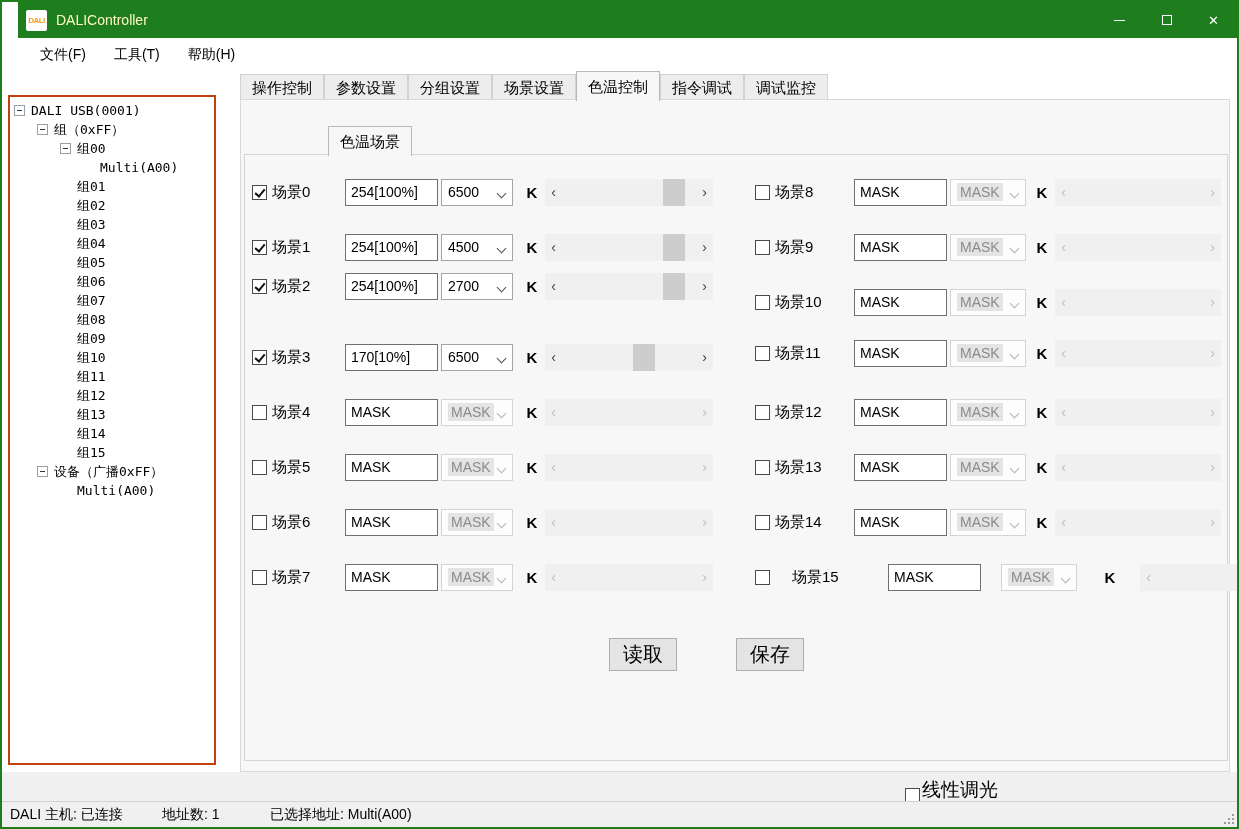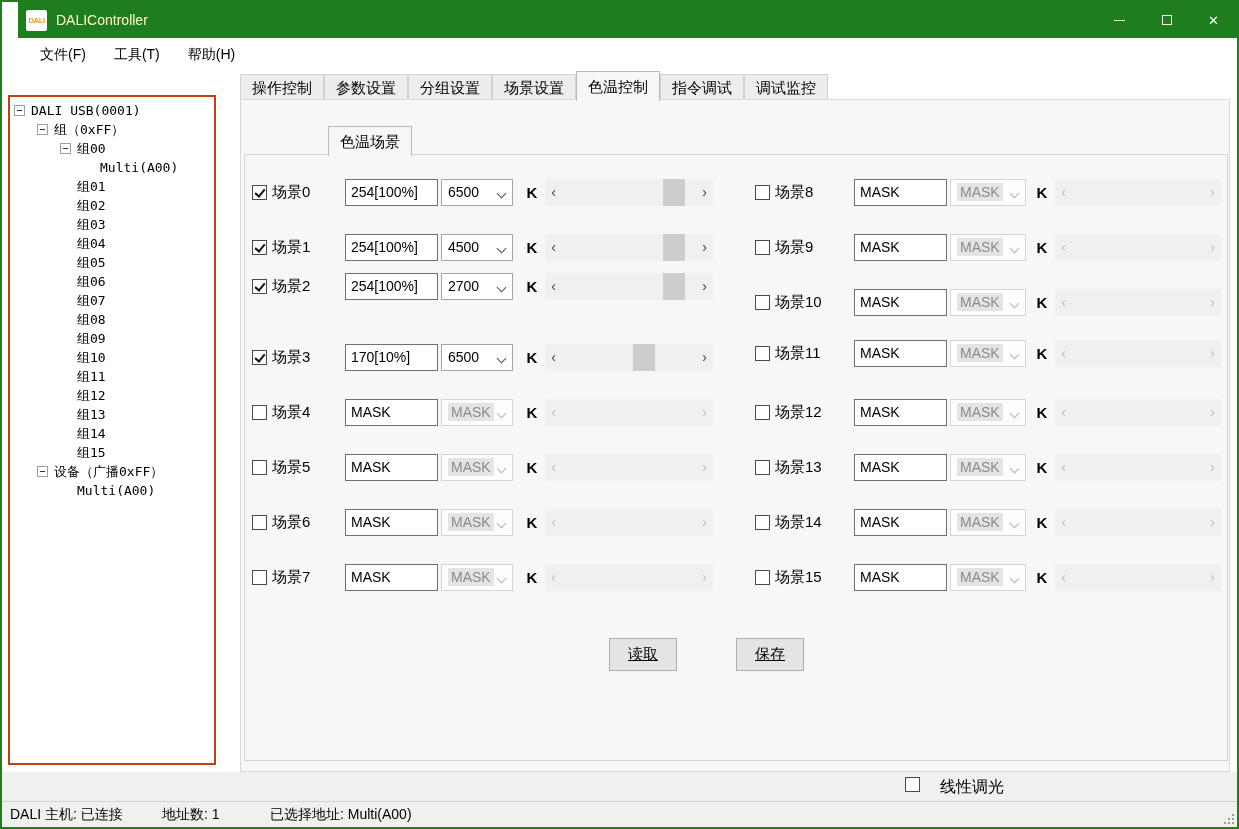--- a/index.html
+++ b/index.html
@@ -54,26 +54,26 @@
   .combo.disabled{border-color:#d4d4d4;background:#fdfdfd;}
   .combo.disabled .combo-val{color:#8b8b8b;background:#e4e4e4;padding:1px 3px;}
   .combo.disabled .chev{border-color:#b4b4b4;}
   .k-label{font-size:15px;font-weight:bold;text-align:center;}
   .hscroll{height:27px;background:#f0f0f0;display:flex;align-items:stretch;}
   .arr{width:17px;display:flex;align-items:center;justify-content:center;font-size:14px;color:#3f3f3f;}
   .hscroll.disabled .arr{color:#bdbdbd;}
   .track{flex:1;position:relative;}
   .thumb{position:absolute;top:0;width:22px;height:100%;background:#cdcdcd;}
   
-  .btn{position:absolute;width:68px;height:33px;background:#e4e4e4;border:1px solid #aeaeae;font-family:"Liberation Sans",sans-serif;font-size:15px;color:#000;z-index:5;text-decoration:underline;}
+  .btn{position:absolute;width:68px;height:33px;background:#e4e4e4;border:1px solid #aeaeae;font-family:"Liberation Sans",sans-serif;font-size:20px;color:#000;z-index:5;}
   .btn.read{left:607px;top:636px;}
   .btn.save{left:734px;top:636px;}
   
   .bottom-strip{position:absolute;left:0;top:770px;right:0;height:29px;background:#f0f0f0;z-index:2;}
-  .linear-dim{position:absolute;left:903px;top:5px;display:flex;align-items:flex-start;gap:20px;font-size:16px;}
+  .linear-dim{position:absolute;left:903px;top:5px;display:flex;align-items:flex-end;gap:2px;font-size:19px;}
   .statusbar{position:absolute;left:0;top:799px;right:0;height:26px;background:#f0f0f0;border-top:1px solid #d2d2d2;font-size:14px;z-index:2;}
   .statusbar span{position:absolute;top:4px;white-space:nowrap;}
   .st-host{left:8px;} .st-count{left:160px;} .st-addr{left:268px;}
   .grip{position:absolute;right:3px;bottom:3px;width:12px;height:12px;}
   .grip i{position:absolute;width:2px;height:2px;background:#9b9b9b;}
   .grip i:nth-child(1){right:0;bottom:0;} .grip i:nth-child(2){right:0;bottom:4px;}
   .grip i:nth-child(3){right:0;bottom:8px;} .grip i:nth-child(4){right:4px;bottom:0;}
   .grip i:nth-child(5){right:4px;bottom:4px;} .grip i:nth-child(6){right:8px;bottom:0;}
 </style>
 </head>
@@ -421,21 +421,21 @@
           <span class="combo-val">MASK</span>
           <span class="chev"></span>
         </div>
         <span class="k-label">K</span>
         <div class="hscroll disabled">
           <span class="arr">‹</span>
           <div class="track"></div>
           <span class="arr">›</span>
         </div>
       </div>
-      <div class="scene-row disabled" style="top: 385px;">
+      <div class="scene-row disabled" style="top: 385px; gap: 17px;">
         <span class="cb"></span>
         <span class="scene-label">场景15</span>
         <input class="val-input" type="text" value="MASK" style="">
         <div class="combo disabled">
           <span class="combo-val">MASK</span>
           <span class="chev"></span>
         </div>
         <span class="k-label">K</span>
         <div class="hscroll disabled">
           <span class="arr">‹</span>

